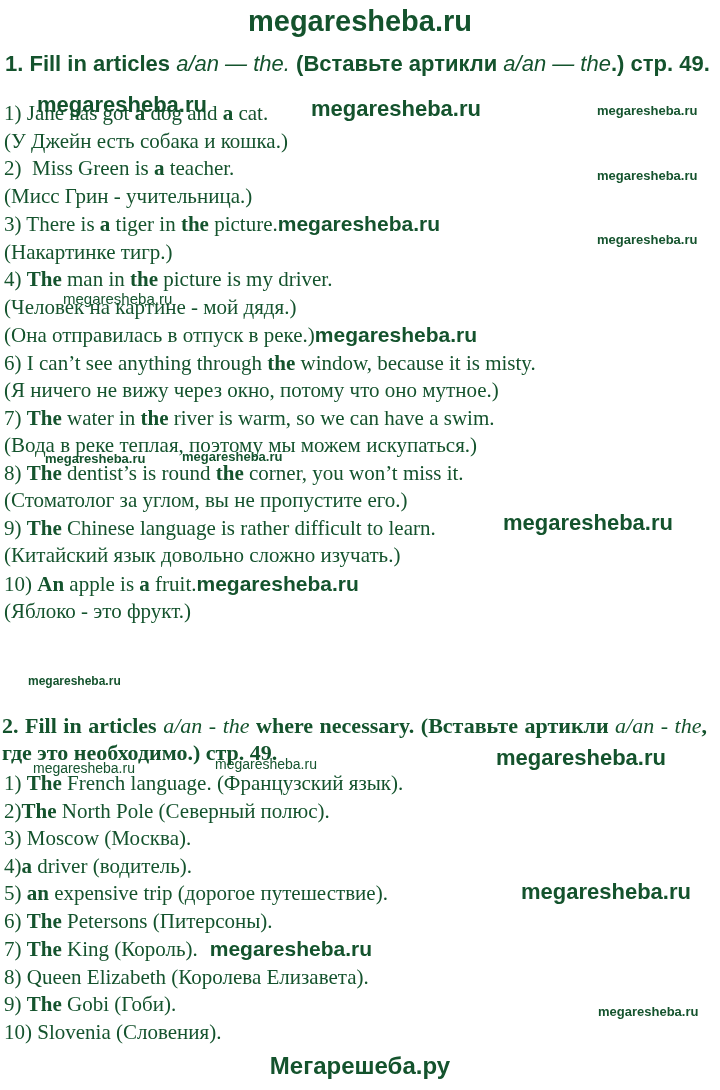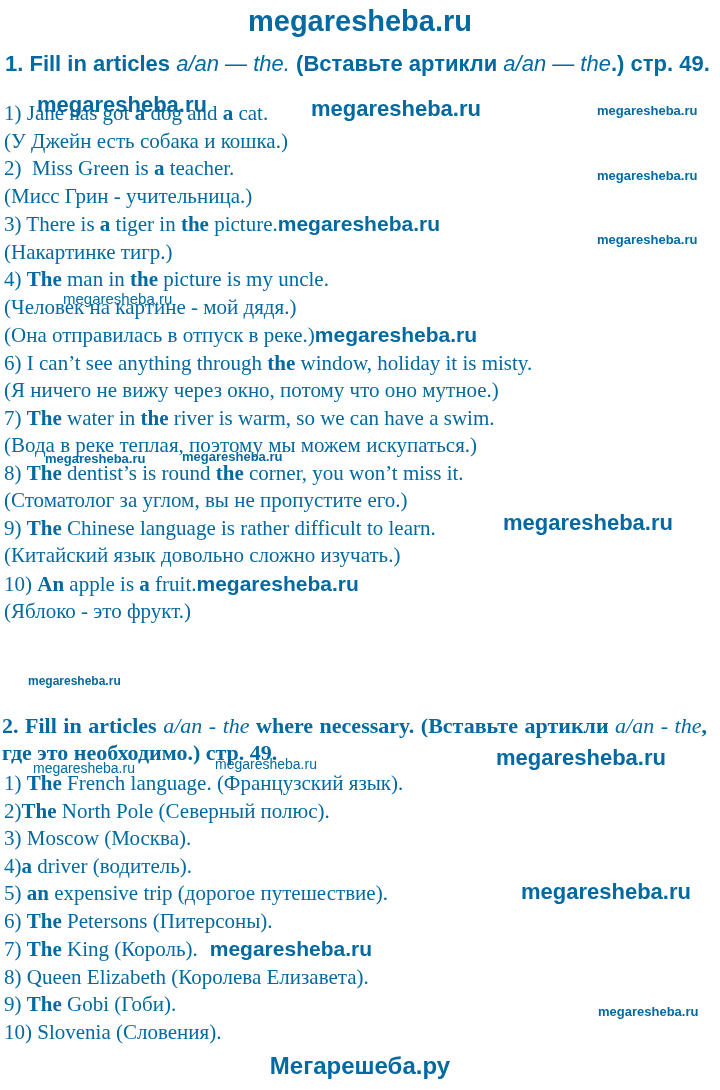--- a/index.html
+++ b/index.html
@@ -1,16 +1,16 @@
 <!DOCTYPE html>
 <html><head>
 <meta charset="utf-8">
 <style>
   html,body{margin:0;padding:0;background:#ffffff;}
-  .page{position:relative;width:720px;height:1090px;background:#ffffff;color:#0369a1;overflow:hidden;}
+  .page{position:relative;width:720px;height:1090px;background:#ffffff;color:#14532d;overflow:hidden;}
   #hdr{position:absolute;top:5px;left:0;width:100%;text-align:center;
        font-family:"Liberation Sans",sans-serif;font-weight:bold;font-size:29px;}
   #h1{position:absolute;top:50px;left:5px;width:707px;text-align:justify;
       font-family:Liberation Sans, sans-serif;font-size:22px;line-height:28px;}
   #h2{position:absolute;top:712px;left:2px;width:705px;text-align:justify;
       font-family:"Liberation Serif",serif;font-size:22px;line-height:27px;}
   #ex1{position:absolute;top:100px;left:4px;width:712px;
        font-family:"Liberation Serif",serif;font-size:21px;line-height:27.5px;}
   #ex2{position:absolute;top:770px;left:4px;width:712px;
        font-family:"Liberation Serif",serif;font-size:21px;line-height:27.5px;}
@@ -30,24 +30,24 @@
 <div class="page" id="page">
   <div id="hdr">megaresheba.ru</div>
   <div id="h1"><span class="s-b">1. Fill in articles </span><span class="s-i">a/an — the.</span><span class="s-b"> (Вставьте артикли </span><span class="s-i">a/an — the</span><span class="s-b">.) стр. 49.</span></div>
   <div id="ex1">
       <div class="line"><span class="s-n">1) Jane has got </span><span class="s-b">a</span><span class="s-n"> dog and </span><span class="s-b">a</span><span class="s-n"> cat.</span></div>
       <div class="line"><span class="s-n">(У Джейн есть собака и кошка.)</span></div>
       <div class="line"><span class="s-n">2)  Miss Green is </span><span class="s-b">a</span><span class="s-n"> teacher.</span></div>
       <div class="line"><span class="s-n">(Мисс Грин - учительница.)</span></div>
       <div class="line"><span class="s-n">3) There is </span><span class="s-b">a</span><span class="s-n"> tiger in </span><span class="s-b">the</span><span class="s-n"> picture.</span><span class="wm-inline">megaresheba.ru</span></div>
       <div class="line"><span class="s-n">(Накартинке тигр.)</span></div>
-      <div class="line"><span class="s-n">4) </span><span class="s-b">The</span><span class="s-n"> man in </span><span class="s-b">the</span><span class="s-n"> picture is my uncle.</span></div>
+      <div class="line"><span class="s-n">4) </span><span class="s-b">The</span><span class="s-n"> man in </span><span class="s-b">the</span><span class="s-n"> picture is my driver.</span></div>
       <div class="line"><span class="s-n">(Человек на картине - мой дядя.)</span></div>
       <div class="line"><span class="s-n">(Она отправилась в отпуск в реке.)</span><span class="wm-inline">megaresheba.ru</span></div>
-      <div class="line"><span class="s-n">6) I can’t see anything through </span><span class="s-b">the</span><span class="s-n"> window, holiday it is misty.</span></div>
+      <div class="line"><span class="s-n">6) I can’t see anything through </span><span class="s-b">the</span><span class="s-n"> window, because it is misty.</span></div>
       <div class="line"><span class="s-n">(Я ничего не вижу через окно, потому что оно мутное.)</span></div>
       <div class="line"><span class="s-n">7) </span><span class="s-b">The</span><span class="s-n"> water in </span><span class="s-b">the</span><span class="s-n"> river is warm, so we can have a swim.</span></div>
       <div class="line"><span class="s-n">(Вода в реке теплая, поэтому мы можем искупаться.)</span></div>
       <div class="line"><span class="s-n">8) </span><span class="s-b">The</span><span class="s-n"> dentist’s is round </span><span class="s-b">the</span><span class="s-n"> corner, you won’t miss it.</span></div>
       <div class="line"><span class="s-n">(Стоматолог за углом, вы не пропустите его.)</span></div>
       <div class="line"><span class="s-n">9) </span><span class="s-b">The</span><span class="s-n"> Chinese language is rather difficult to learn.</span></div>
       <div class="line"><span class="s-n">(Китайский язык довольно сложно изучать.)</span></div>
       <div class="line"><span class="s-n">10) </span><span class="s-b">An</span><span class="s-n"> apple is </span><span class="s-b">a</span><span class="s-n"> fruit.</span><span class="wm-inline">megaresheba.ru</span></div>
       <div class="line"><span class="s-n">(Яблоко - это фрукт.)</span></div>
     </div>

